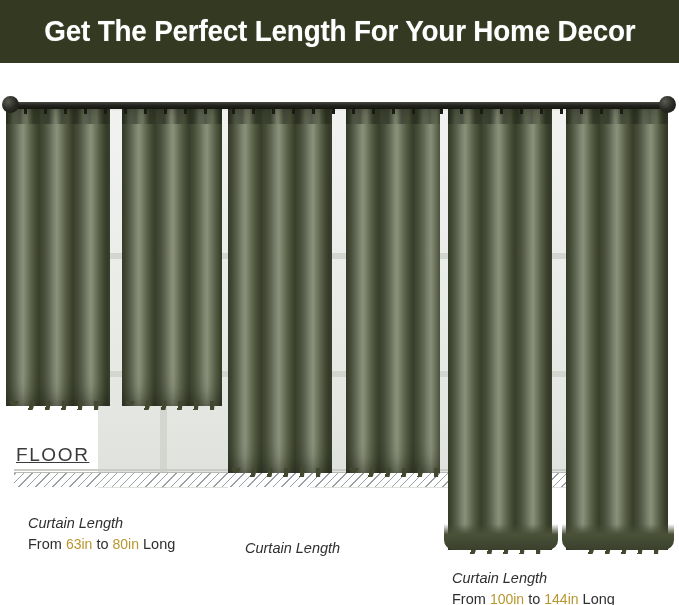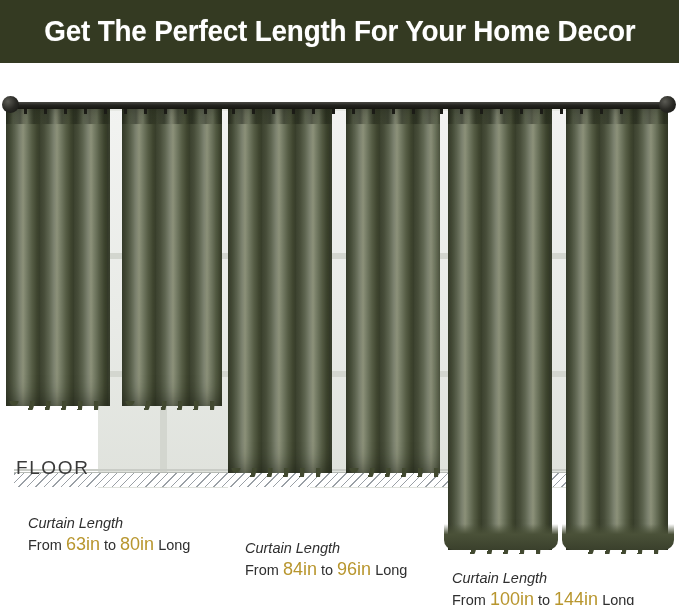--- a/index.html
+++ b/index.html
@@ -195,21 +195,21 @@
     font-family: "Liberation Sans", sans-serif;
     font-size: 14.5px;
     line-height: 21px;
     z-index: 20;
     white-space: nowrap;
   }
   .caption .line1 { display: block; font-style: italic; }
   .caption .line2 { display: block; }
   .measure {
     color: #b8962e;
-    font-size: 18px;
+    font-size: 14px;
     font-weight: normal;
   }
 </style>
 </head>
 <body>
 
 <div class="banner">
   <div class="banner-title">Get The Perfect Length For Your Home Decor</div>
 </div>
 
@@ -232,21 +232,21 @@
   <div class="window-wall" style="left:520px; width:140px;">
     <div class="win-frame" style="left:0;top:0;right:0;height:8px;"></div>
     <div class="win-mullion-v" style="left:66px;"></div>
     <div class="win-mullion-h" style="top:150px;"></div>
     <div class="win-mullion-h" style="top:268px;"></div>
   </div>
 
   <div class="floor-line" style="left:14px; top:406px; width:650px;"></div>
   <div class="floor-hatch" style="left:14px; top:409px; width:650px;"></div>
 
-  <div class="floor-label" style="left:16px; top:394px;">FLOOR</div>
+  <div class="floor-label" style="left:16px; top:381px;text-decoration:underline;">FLOOR</div>
 
   <div class="rod"></div>
   <div class="finial left"></div>
   <div class="finial right"></div>
 
   <div class="rod-ring" style="left:24px;"></div>
   <div class="rod-ring" style="left:44px;"></div>
   <div class="rod-ring" style="left:64px;"></div>
   <div class="rod-ring" style="left:84px;"></div>
   <div class="rod-ring" style="left:104px;"></div>
@@ -311,27 +311,20 @@
       <span>From</span>
       <span class="measure">63in</span>
       <span>to</span>
       <span class="measure">80in</span>
       <span>Long</span>
     </span>
   </div>
 
   <div class="caption" style="left:245px; top:475px;">
     <span class="line1">Curtain Length</span>
-    <span class="line2">
-      <span>From</span>
-      <span class="measure">84in</span>
-      <span>to</span>
-      <span class="measure">96in</span>
-      <span>Long</span>
-    </span>
   </div>
 
   <div class="caption" style="left:452px; top:505px;">
     <span class="line1">Curtain Length</span>
     <span class="line2">
       <span>From</span>
       <span class="measure">100in</span>
       <span>to</span>
       <span class="measure">144in</span>
       <span>Long</span>

